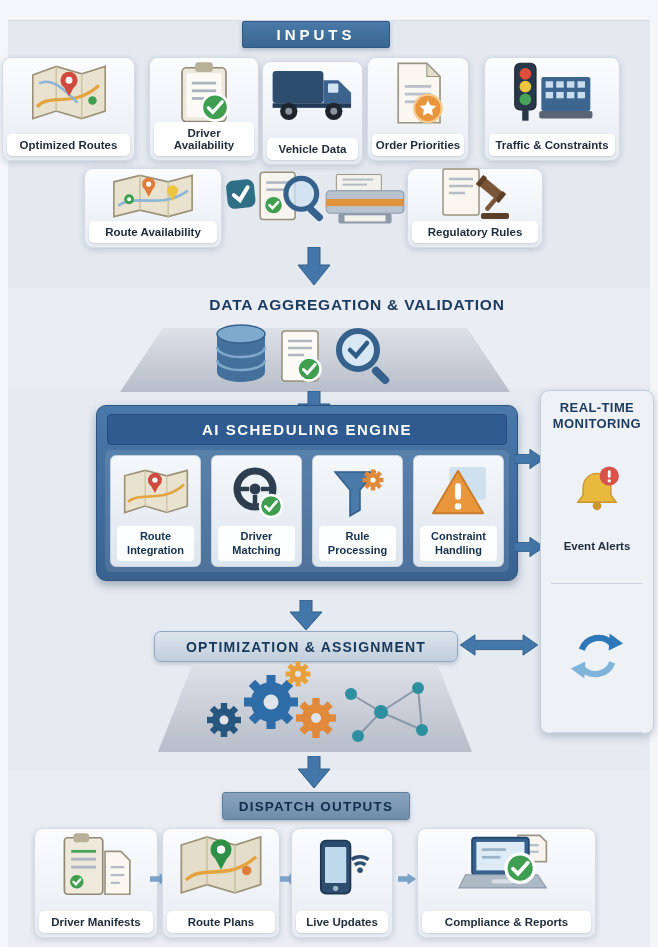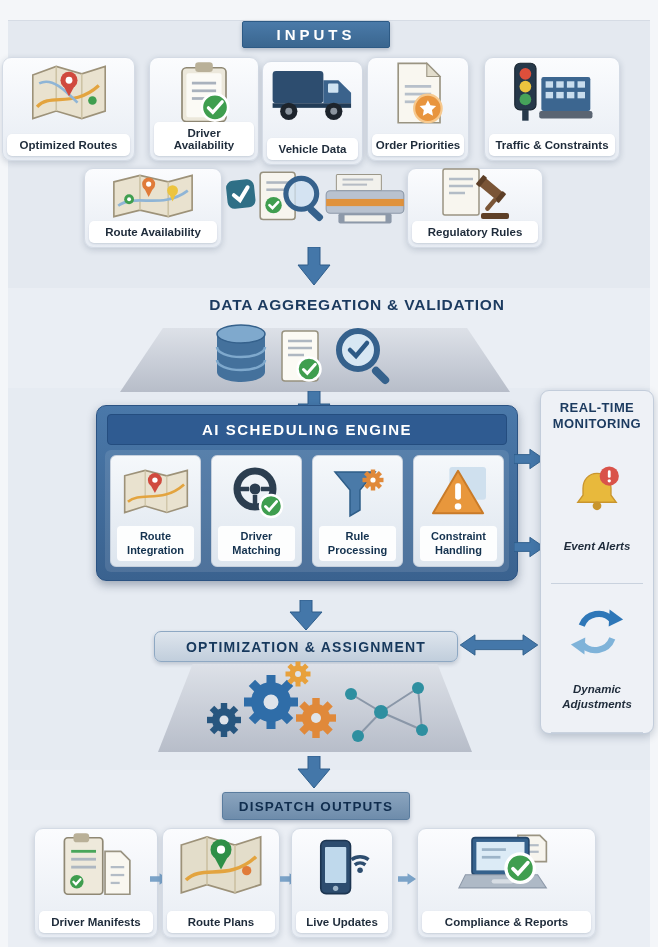--- a/index.html
+++ b/index.html
@@ -40,21 +40,21 @@
           display:flex;flex-direction:column;align-items:center;padding-top:5px;}
   .module-icon{height:62px;display:flex;align-items:center;justify-content:center;}
   .module-label{margin:3px 4px 5px;background:rgba(255,255,255,.92);border-radius:4px;width:calc(100% - 12px);
                 flex:1;display:flex;align-items:center;justify-content:center;font-weight:bold;font-size:11px;
                 color:#143túa softly;color:#14324f;text-align:center;line-height:1.2;padding:2px;box-sizing:border-box;}
 
   .panel{position:absolute;background:#eef1f6;border:1px solid #c3cddb;border-radius:9px;
          box-shadow:0 3px 8px rgba(20,40,70,.22);display:flex;flex-direction:column;}
   .panel-title{padding:9px 4px 4px;text-align:center;font-weight:bold;font-size:13px;line-height:1.2;
                color:#1b3a5f;letter-spacing:.4px;}
-  .panel-item{display:flex;flex-direction:column;align-items:center;gap:19px;padding:7px 4px;flex:1;justify-content:center;font-style:italic;}
+  .panel-item{display:flex;flex-direction:column;align-items:center;gap:19px;padding:7px 4px;flex:1;justify-content:center;}
   .panel-label{font-weight:bold;font-size:11.5px;color:#1e2b3a;text-align:center;line-height:1.25;}
   .panel-divider{height:1px;background:#c9d2de;margin:0 10px;}
 
   .arr{position:absolute;}
   .arr svg{display:block;}
 </style>
 </head>
 <body>
 
 <div id="canvas">
@@ -360,21 +360,20 @@
 
     <div class="panel-item">
       <span>
         <svg width="54" height="54" viewBox="0 0 60 60">
           <path d="M13 23 A 20 20 0 0 1 47 17" stroke="#2e77b8" stroke-width="7" fill="none"></path>
           <polygon points="44,5 59,16 43,24" fill="#2e77b8"></polygon>
           <path d="M47 37 A 20 20 0 0 1 13 43" stroke="#7fb3d9" stroke-width="7" fill="none"></path>
           <polygon points="16,55 1,44 17,36" fill="#7fb3d9"></polygon>
         </svg>
       </span>
-      <div class="panel-label">Dynamic Adjustments</div>
     </div>
 
     <div class="panel-divider"></div>
 
   </div>
 
   <div class="arr" style="left:288px;top:600px;">
     <svg width="36" height="30" viewBox="0 0 36 30">
       <path d="M12 0 H24 V12 H34 L18 30 L2 12 H12 Z" fill="#4477a9" stroke="#2e5d8a" stroke-width="1"></path>
     </svg>

